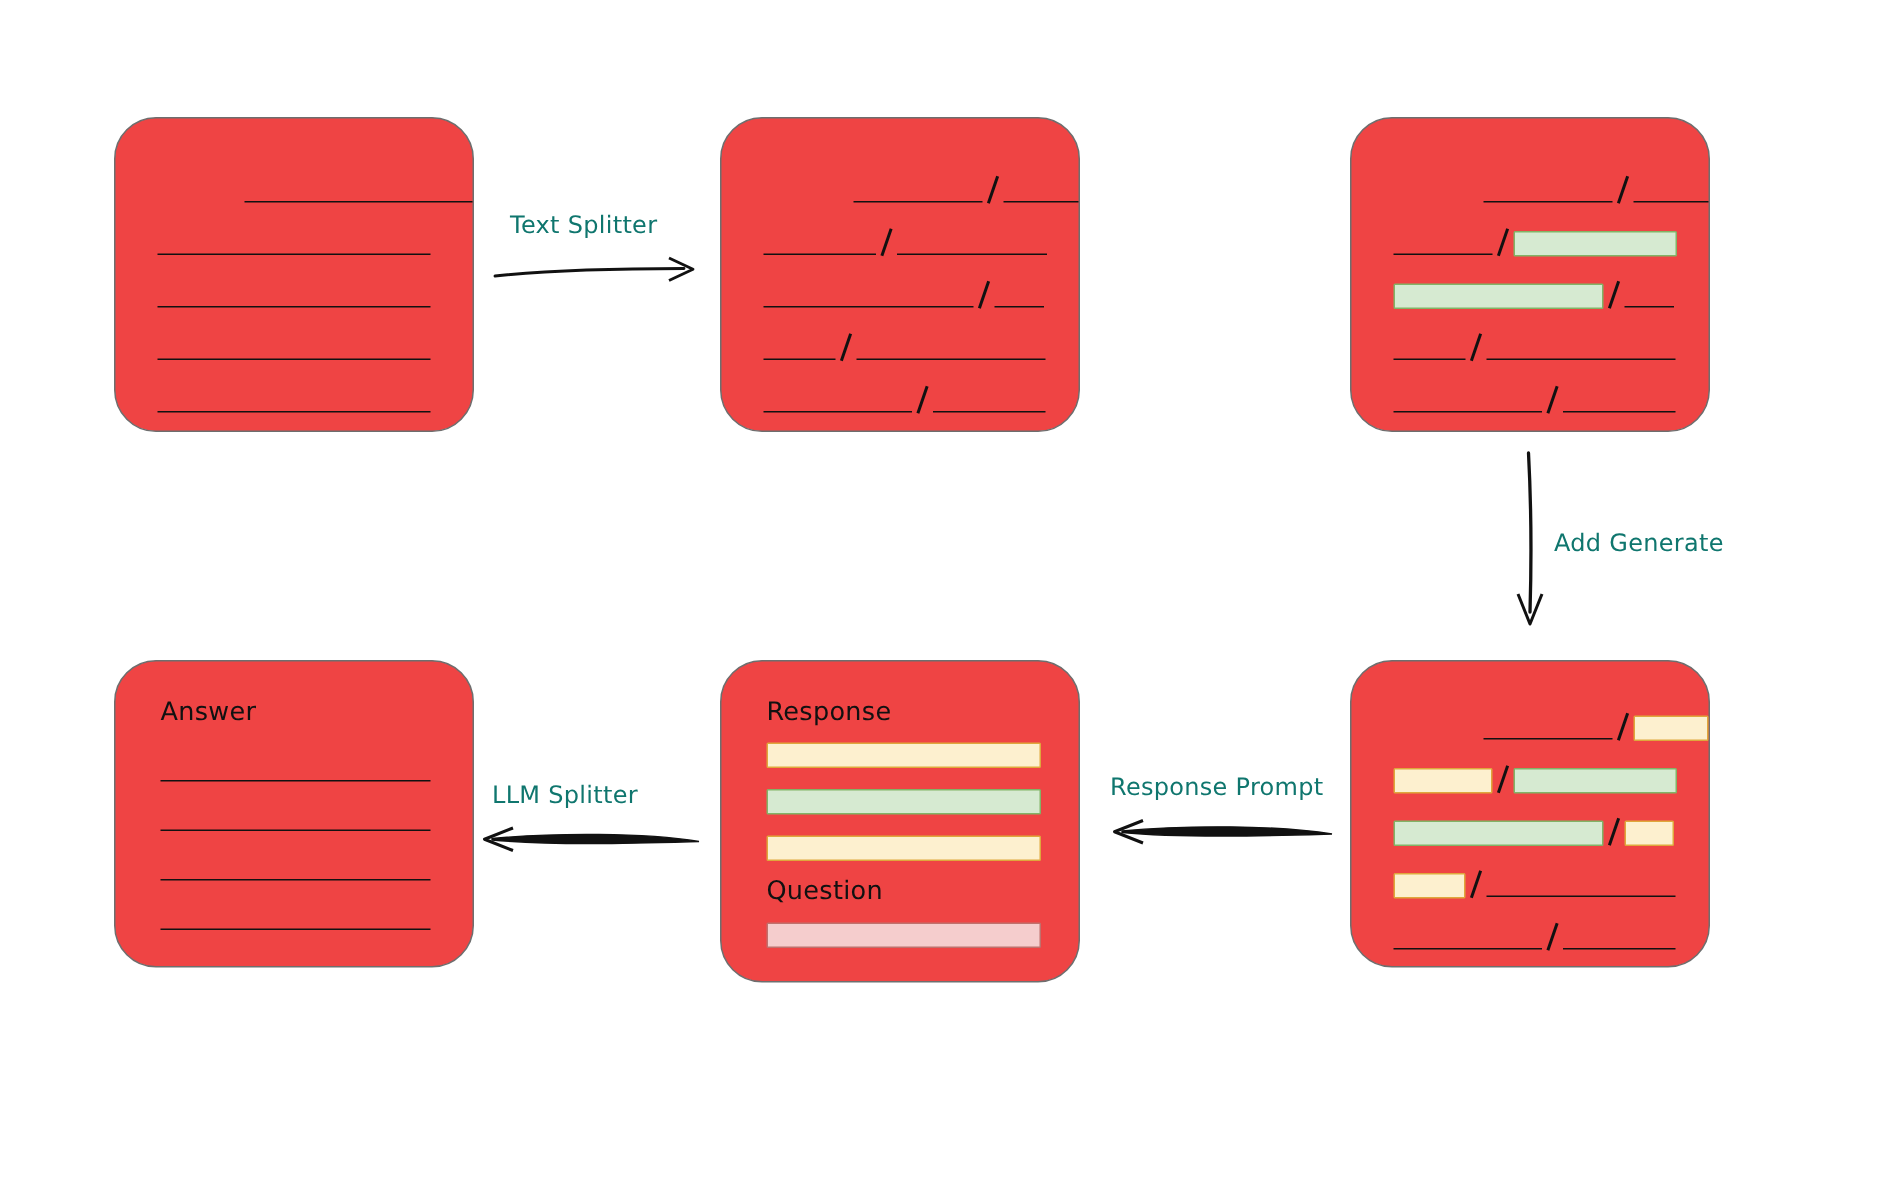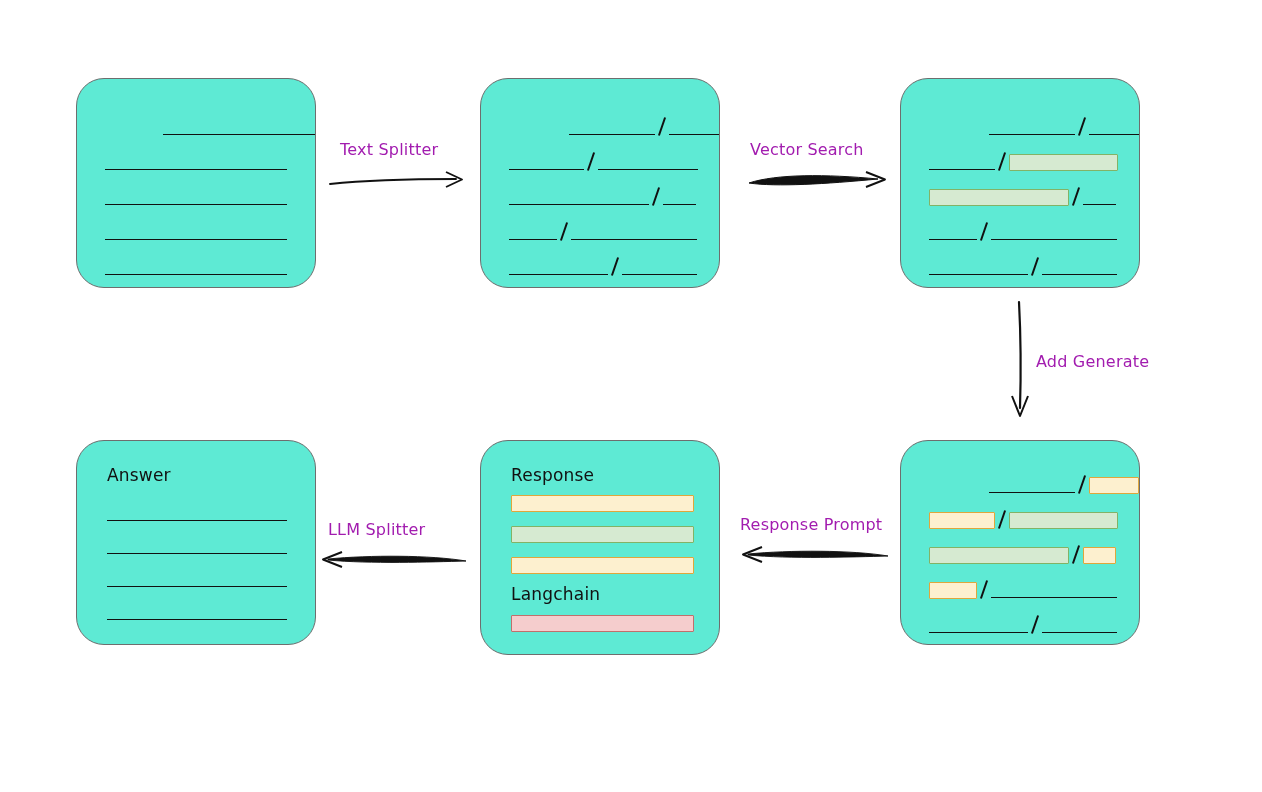--- a/index.html
+++ b/index.html
@@ -17,21 +17,21 @@
     background: #ffffff;
     overflow: hidden;
   }
 
   
   .doc-box {
     position: absolute;
     box-sizing: border-box;
     border: 1.3px solid #6e6e6e;
     border-radius: 28px;
-    background: #5eead4;
+    background: #ef4444;
   }
   .box-inner {
     position: absolute;
     left: 0; top: 0; right: 0; bottom: 0;
   }
 
   
   .line-row {
     position: absolute;
     height: 20px;
@@ -92,21 +92,21 @@
     letter-spacing: 0.2px;
     white-space: nowrap;
   }
 
   
   .arrow-wrap { position: absolute; }
   .arrow-label {
     position: absolute;
     font-family: "DejaVu Sans", sans-serif;
     font-size: 16px;
-    color: #a21caf;
+    color: #0f766e;
     white-space: nowrap;
     letter-spacing: 0.2px;
   }
   .arrow-svg { position: absolute; overflow: visible; }
 
   
   .footer-caption {
     position: absolute;
     font-family: "DejaVu Sans", sans-serif;
     font-size: 17px;
@@ -173,27 +173,20 @@
           <span class="seg plain" style="width: 126px;"></span>
         </div>
         <div class="line-row" style="top: 178px; padding-left: 28px;">
           <span class="seg plain" style="width: 99px;"></span>
           <span class="slash"></span>
           <span class="seg plain" style="width: 75px;"></span>
         </div>
       </div>
   </div>
 
-  <div class="arrow-wrap" style="left:746px; top:140px; width:145px; height:50px;">
-    <div class="arrow-label" style="left:4px; top:0px;">Vector Search</div>
-    <svg class="arrow-svg" style="left:0px; top:28px;" width="145" height="24" viewBox="0 0 145 24">
-      <path d="M3,15 C30,6 80,6 132,11 C80,16 30,19 3,15 Z" fill="#111111" stroke="#111111" stroke-width="1"></path>
-      <path d="M120,4 L139,11.5 L120,19" stroke="#111111" stroke-width="1.9" fill="none" stroke-linejoin="round"></path>
-    </svg>
-  </div>
 
   <div class="doc-box" style="left:900px; top:78px; width:240px; height:210px;">
     <div class="box-inner" id="rows-vector_matched_document">
         <div class="line-row" style="top: 38px; padding-left: 28px;">
           <span class="spacer" style="width: 60px;"></span>
           <span class="seg plain" style="width: 96px;"></span>
           <span class="slash"></span>
           <span class="seg plain" style="width: 55px;"></span>
         </div>
         <div class="line-row" style="top: 73px; padding-left: 28px;">
@@ -259,21 +252,21 @@
         <div class="line-row" style="top: 52px; padding-left: 30px;">
           <span class="seg hl hl-yellow" style="width: 183px;"></span>
         </div>
         <div class="line-row" style="top: 83px; padding-left: 30px;">
           <span class="seg hl hl-green" style="width: 183px;"></span>
         </div>
         <div class="line-row" style="top: 114px; padding-left: 30px;">
           <span class="seg hl hl-yellow" style="width: 183px;"></span>
         </div>
       </div>
-    <div class="box-caption" style="left:30px; top:143px;">Langchain</div>
+    <div class="box-caption" style="left:30px; top:143px;">Question</div>
     <div class="box-inner" id="bars-question">
         <div class="line-row" style="top: 172px; padding-left: 30px;">
           <span class="seg hl hl-red" style="width: 183px;"></span>
         </div>
       </div>
   </div>
 
   <div class="arrow-wrap" style="left:740px; top:515px; width:152px; height:50px;">
     <div class="arrow-label" style="left:0px; top:0px;">Response Prompt</div>
     <svg class="arrow-svg" style="left:0px; top:28px;" width="152" height="24" viewBox="0 0 152 24">

